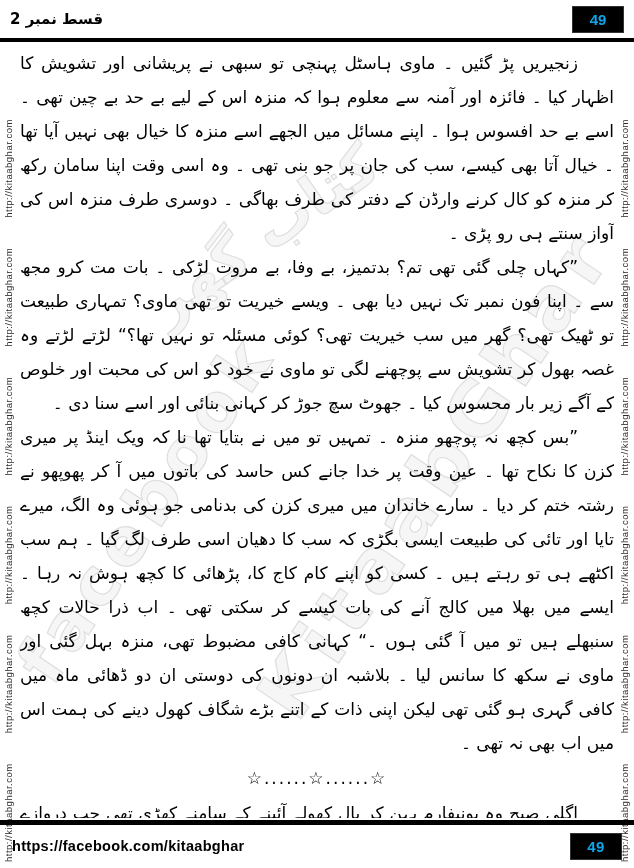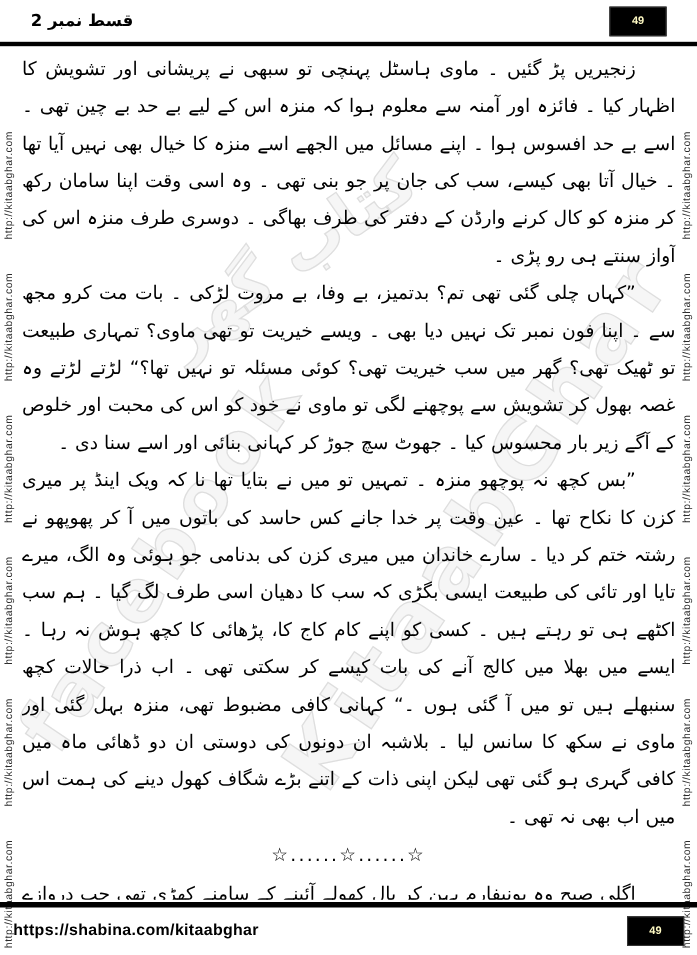--- a/index.html
+++ b/index.html
@@ -5,26 +5,26 @@
   html,body { margin:0; padding:0; background:#fff; }
   .page {
     position:relative; width:634px; height:868px; background:#ffffff;
     overflow:hidden; font-family:"DejaVu Sans", sans-serif; color:#000;
   }
 
   
   .header {
     position:absolute; top:0; left:0; right:0; height:38px;
     display:flex; align-items:center; justify-content:space-between;
-    padding:0 28px; box-sizing:border-box;
+    padding:0 10px; box-sizing:border-box;
   }
   .header-episode { font-size:15px; font-weight:bold; direction:rtl; }
   .header-title   { font-size:15px; font-weight:bold; direction:rtl; }
   .pagenum-box {
-    background:#000; color:#fef9c3; font-weight:bold; font-size:10px;
+    background:#000; color:#0ea5e9; font-weight:bold; font-size:15px;
     width:50px; height:25px; display:flex; align-items:center; justify-content:center;
     font-family:"Liberation Sans", sans-serif; border:1px solid #333;
   }
   .rule { position:absolute; left:0; right:0; height:4px; background:#000; }
   .rule-top { top:38px; }
   .rule-bottom { top:820px; height:5px; }
 
   
   .side-text {
     position:absolute; top:862px; width:840px; height:16px;
@@ -103,17 +103,17 @@
   <div class="content">
     <p>زنجیریں پڑ گئیں ۔ ماوی ہاسٹل پہنچی تو سبھی نے پریشانی اور تشویش کا اظہار کیا ۔ فائزہ اور آمنہ سے معلوم ہوا کہ منزہ اس کے لیے بے حد بے چین تھی ۔ اسے بے حد افسوس ہوا ۔ اپنے مسائل میں الجھے اسے منزہ کا خیال بھی نہیں آیا تھا ۔ خیال آتا بھی کیسے، سب کی جان پر جو بنی تھی ۔ وہ اسی وقت اپنا سامان رکھ کر منزہ کو کال کرنے وارڈن کے دفتر کی طرف بھاگی ۔ دوسری طرف منزہ اس کی آواز سنتے ہی رو پڑی ۔</p>
     <p>”کہاں چلی گئی تھی تم؟ بدتمیز، بے وفا، بے مروت لڑکی ۔ بات مت کرو مجھ سے ۔ اپنا فون نمبر تک نہیں دیا بھی ۔ ویسے خیریت تو تھی ماوی؟ تمہاری طبیعت تو ٹھیک تھی؟ گھر میں سب خیریت تھی؟ کوئی مسئلہ تو نہیں تھا؟“ لڑتے لڑتے وہ غصہ بھول کر تشویش سے پوچھنے لگی تو ماوی نے خود کو اس کی محبت اور خلوص کے آگے زیر بار محسوس کیا ۔ جھوٹ سچ جوڑ کر کہانی بنائی اور اسے سنا دی ۔</p>
     <p>”بس کچھ نہ پوچھو منزہ ۔ تمہیں تو میں نے بتایا تھا نا کہ ویک اینڈ پر میری کزن کا نکاح تھا ۔ عین وقت پر خدا جانے کس حاسد کی باتوں میں آ کر پھوپھو نے رشتہ ختم کر دیا ۔ سارے خاندان میں میری کزن کی بدنامی جو ہوئی وہ الگ، میرے تایا اور تائی کی طبیعت ایسی بگڑی کہ سب کا دھیان اسی طرف لگ گیا ۔ ہم سب اکٹھے ہی تو رہتے ہیں ۔ کسی کو اپنے کام کاج کا، پڑھائی کا کچھ ہوش نہ رہا ۔ ایسے میں بھلا میں کالج آنے کی بات کیسے کر سکتی تھی ۔ اب ذرا حالات کچھ سنبھلے ہیں تو میں آ گئی ہوں ۔“ کہانی کافی مضبوط تھی، منزہ بہل گئی اور ماوی نے سکھ کا سانس لیا ۔ بلاشبہ ان دونوں کی دوستی ان دو ڈھائی ماہ میں کافی گہری ہو گئی تھی لیکن اپنی ذات کے اتنے بڑے شگاف کھول دینے کی ہمت اس میں اب بھی نہ تھی ۔</p>
     <div class="separator">☆......☆......☆</div>
     <p>اگلی صبح وہ یونیفارم پہن کر بال کھولے آئینے کے سامنے کھڑی تھی جب دروازے پر دستک ہوئی ۔ فائزہ اور آمنہ واش روم گئی ہوئیں تھیں اور ویسے بھی پورے ہاسٹل میں دستک دے کر آنے والی کوئی ایک بھی مہذب لڑکی اس نے کبھی نہ دیکھی تھی، اس لیے وہ بالوں میں برش پھیرتے ہوئے ٹھٹک</p>
   </div>
 
   <div class="rule rule-bottom"></div>
   <div class="footer" dir="ltr">
-    <div>https://shabina.com/kitaabghar</div>
+    <div>https://facebook.com/kitaabghar</div>
     <div class="pagenum-box">49</div>
   </div>
 
 </div>
 
 </body></html>

